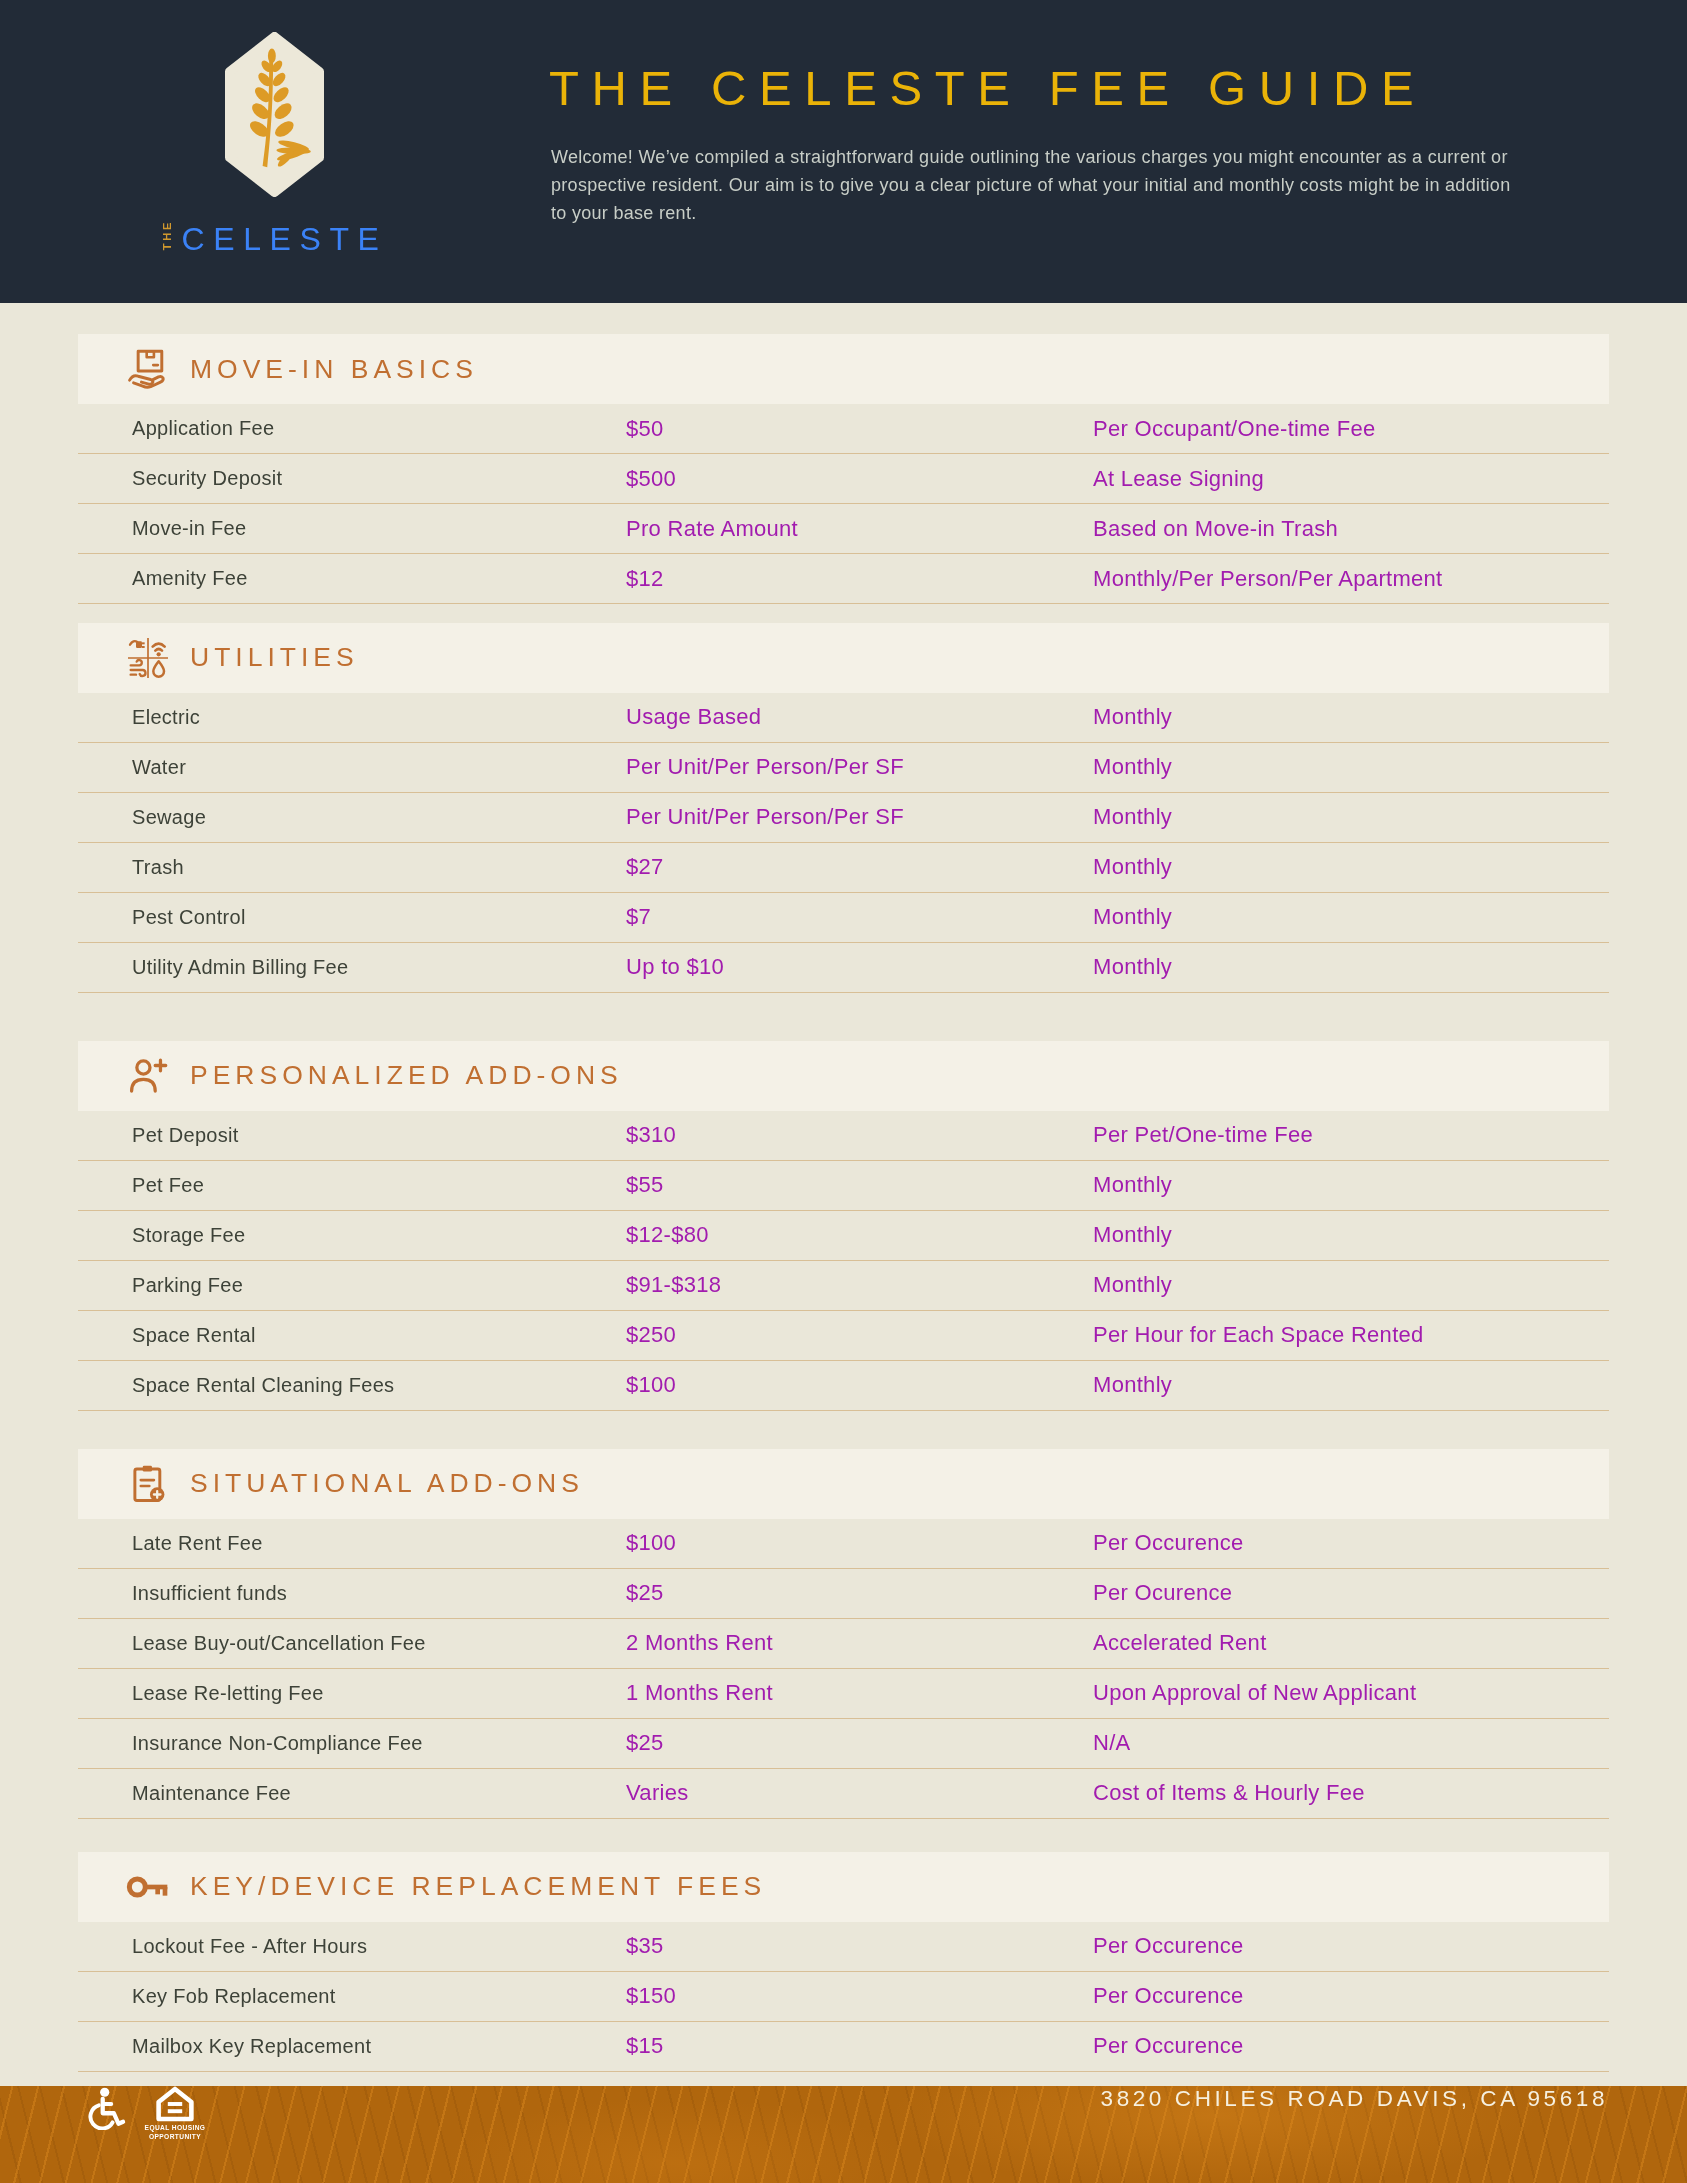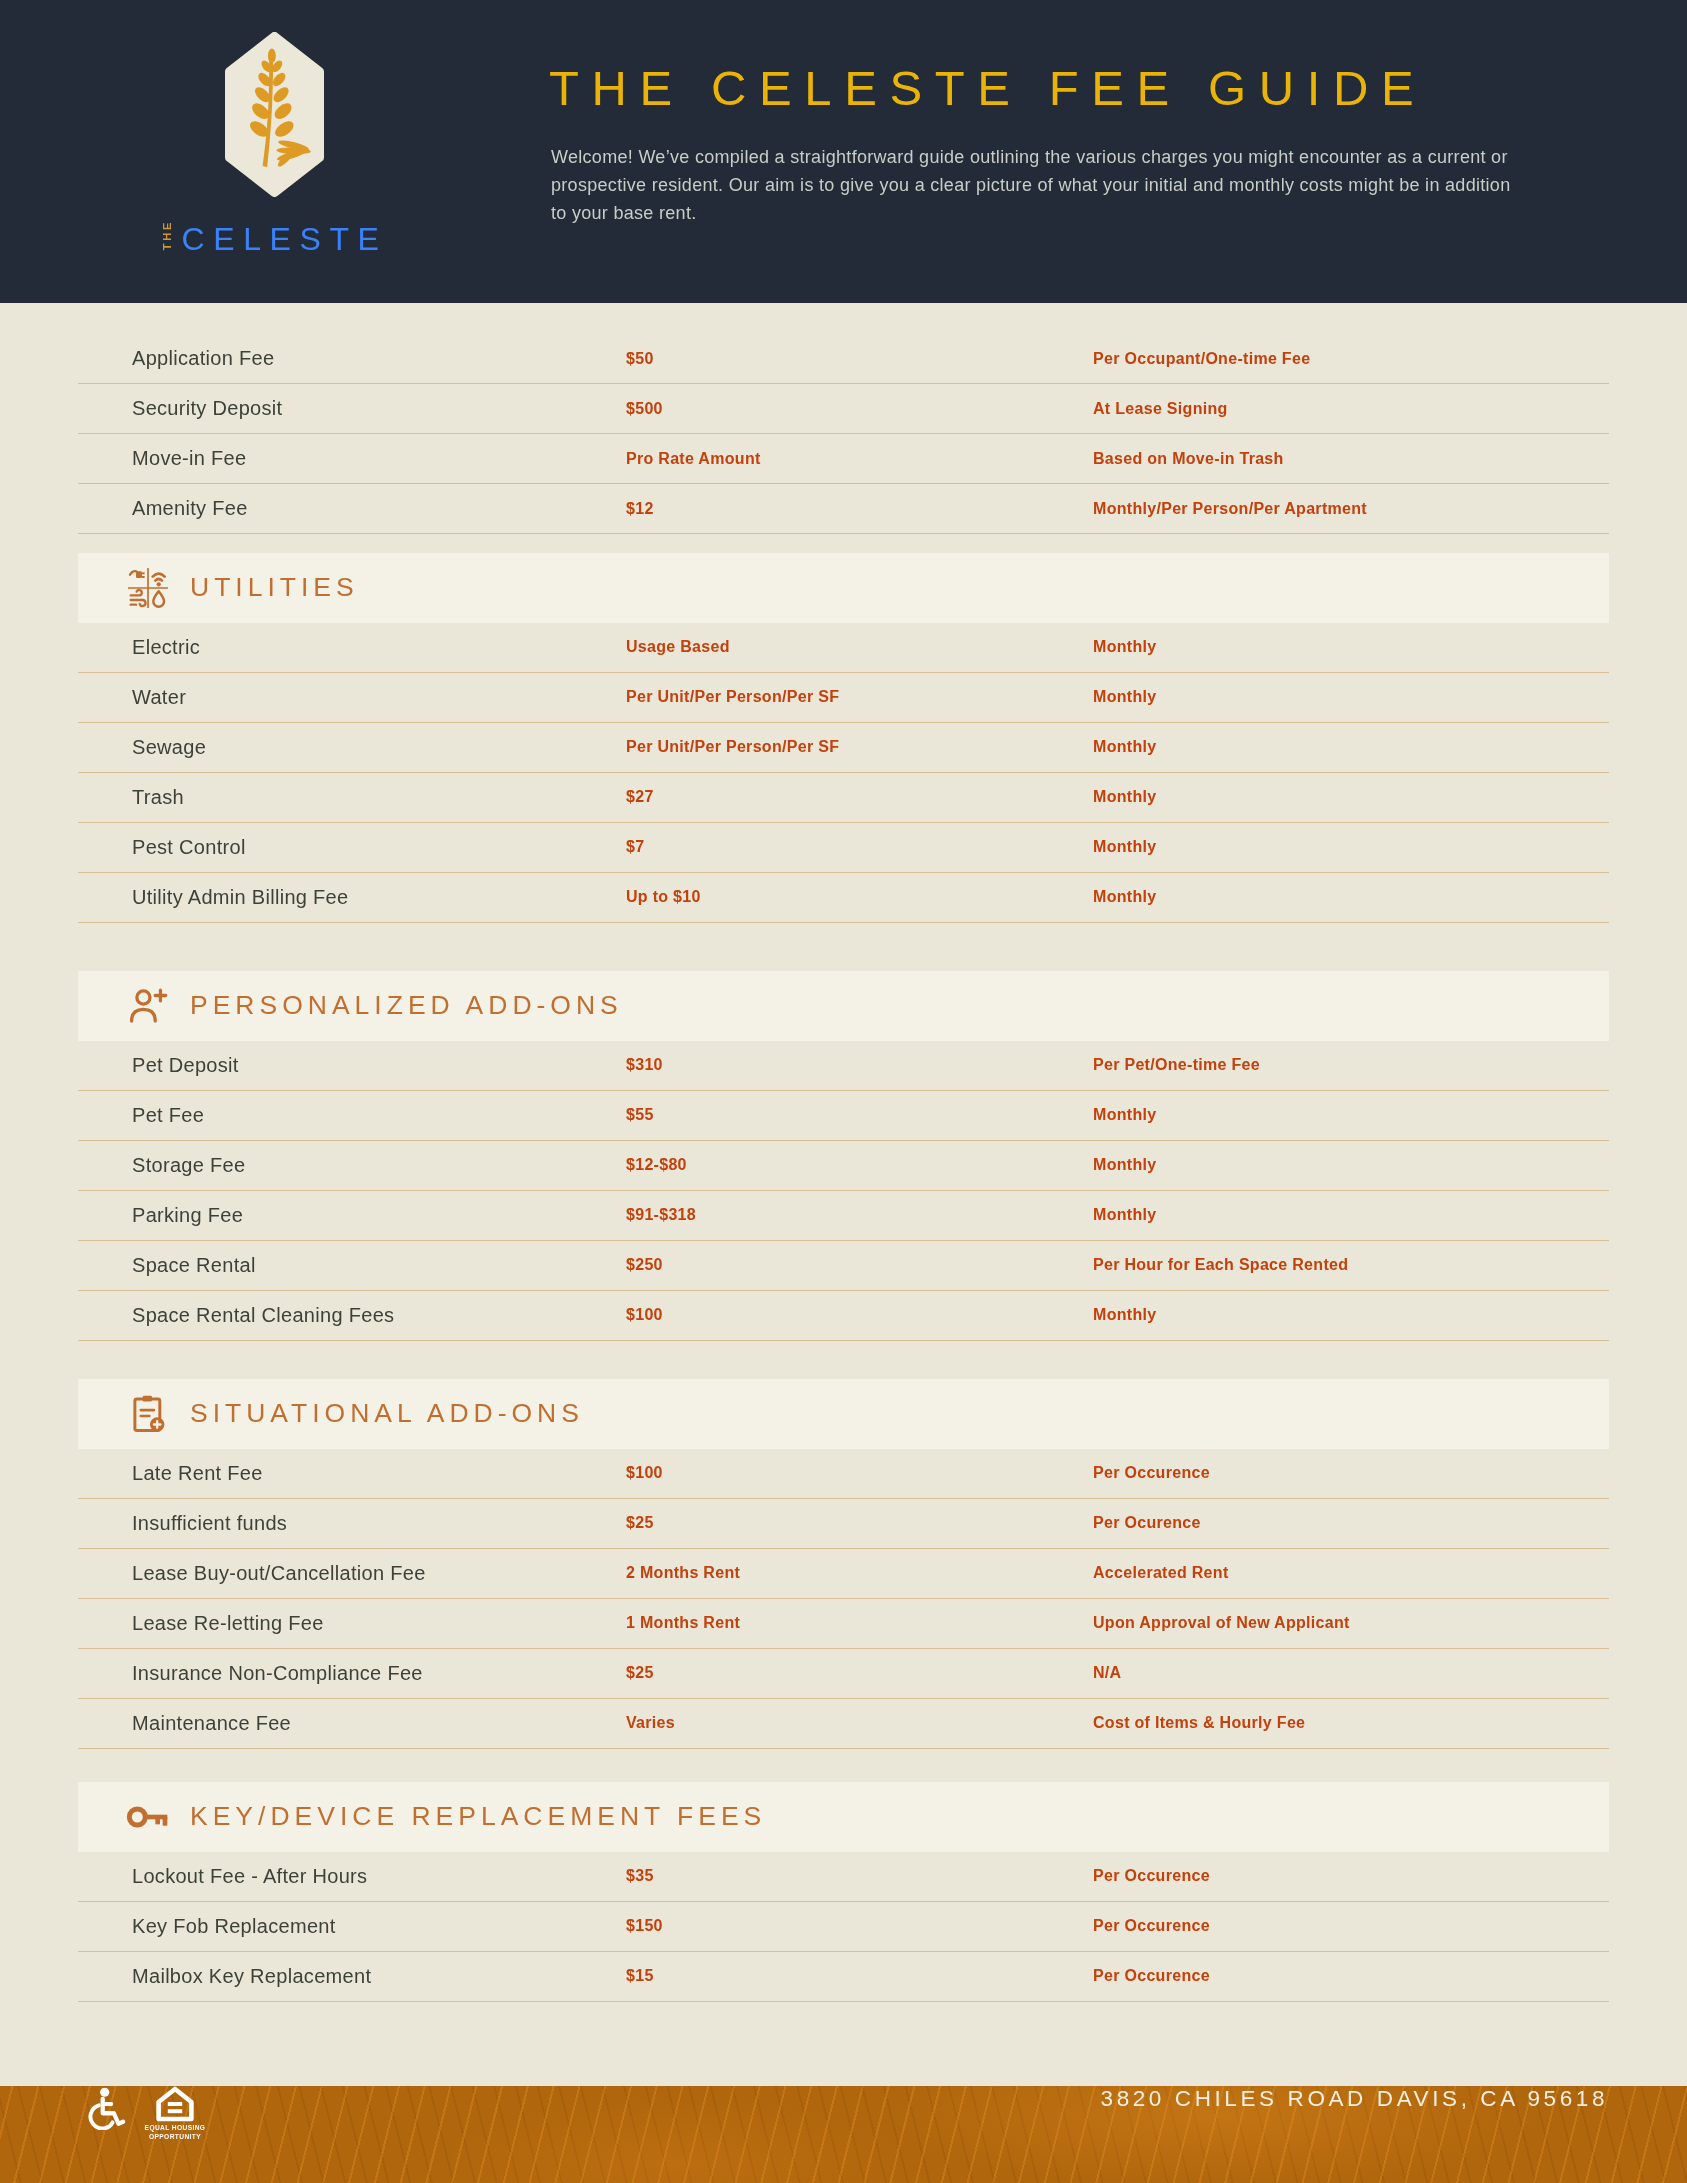--- a/index.html
+++ b/index.html
@@ -38,21 +38,21 @@
     height:70px;background:#f4f1e7;display:flex;align-items:center;
     padding-left:48px;gap:20px;
   }
   .section-icon{width:44px;height:44px;flex:none;display:flex;align-items:center;justify-content:center;}
   .section-title{font-size:26.5px;letter-spacing:5px;color:#c06f31;font-weight:400;white-space:nowrap;}
   .row{
     display:grid;grid-template-columns:548px 467px 1fr;align-items:center;
     height:49px;border-bottom:1.3px solid #d8bf96;
   }
   .cell-label{padding-left:54px;font-size:20px;color:#3d4238;letter-spacing:0.3px;}
-  .cell-value,.cell-terms{font-size:16px;color:#c2410c;letter-spacing:0.3px;font-weight:bold;}
+  .cell-value,.cell-terms{font-size:22px;color:#a21caf;letter-spacing:0.3px;}
   
   .ftr{
     position:absolute;left:0;right:0;bottom:0;height:97px;
     background:
       radial-gradient(ellipse 463px 106px at 72% 30%, rgba(225,140,30,.40), transparent 70%),
       radial-gradient(ellipse 331px 93px at 40% 80%, rgba(216,130,24,.30), transparent 70%),
       repeating-linear-gradient(104deg, transparent 0 11.2px, rgba(227,143,34,.38) 11.2px 13.2px, transparent 13.2px 25px),
       repeating-linear-gradient(76deg, transparent 0 19px, rgba(140,78,8,.28) 19px 21px),
       #b0660d;
     display:flex;align-items:flex-start;
@@ -102,20 +102,32 @@
       </div>
     </div>
     <div class="hdr-text">
       <h1 class="page-title">THE CELESTE FEE GUIDE</h1>
       <p class="intro">Welcome! We’ve compiled a straightforward guide outlining the various charges you might encounter as a current or prospective resident. Our aim is to give you a clear picture of what your initial and monthly costs might be in addition to your base rent.</p>
     </div>
   </header>
 
   <main class="content" id="sections-container">
       <section class="section">
+      <div class="section-band">
+        <span class="section-icon">
+            <svg width="42" height="42" viewBox="0 0 64 64" fill="none">
+              <rect x="17" y="5" width="36" height="30" stroke="#c06f31" stroke-width="4.5" stroke-linejoin="round"></rect>
+              <rect x="30" y="5" width="11" height="9" stroke="#c06f31" stroke-width="4" stroke-linejoin="round"></rect>
+              <path d="M40 26 L47 26" stroke="#c06f31" stroke-width="4" stroke-linecap="round"></path>
+              <path d="M4 49 Q9 40 17 43 L36 48 Q41 50 39 53 Q38 56 33 55 L22 52" stroke="#c06f31" stroke-width="4.5" stroke-linecap="round" stroke-linejoin="round"></path>
+              <path d="M38 49 L48 44 Q53 42 55 46 Q56 50 51 52 L36 59 Q30 61 24 58 L10 53" stroke="#c06f31" stroke-width="4.5" stroke-linecap="round" stroke-linejoin="round"></path>
+            </svg>
+          </span>
+        <span class="section-title">MOVE-IN BASICS</span>
+      </div>
       <div class="rows">
           <div class="row">
       <span class="cell-label">Application Fee</span>
       <span class="cell-value">$50</span>
       <span class="cell-terms">Per Occupant/One-time Fee</span>
     </div>
           <div class="row">
       <span class="cell-label">Security Deposit</span>
       <span class="cell-value">$500</span>
       <span class="cell-terms">At Lease Signing</span>

